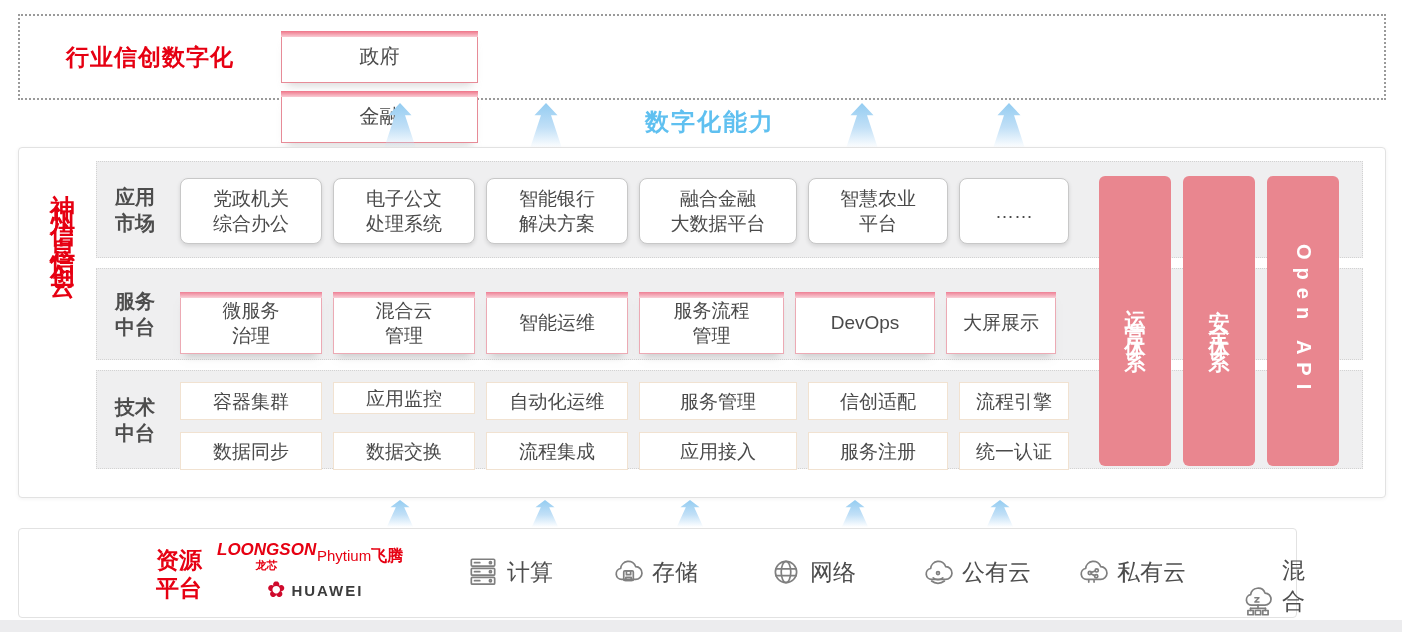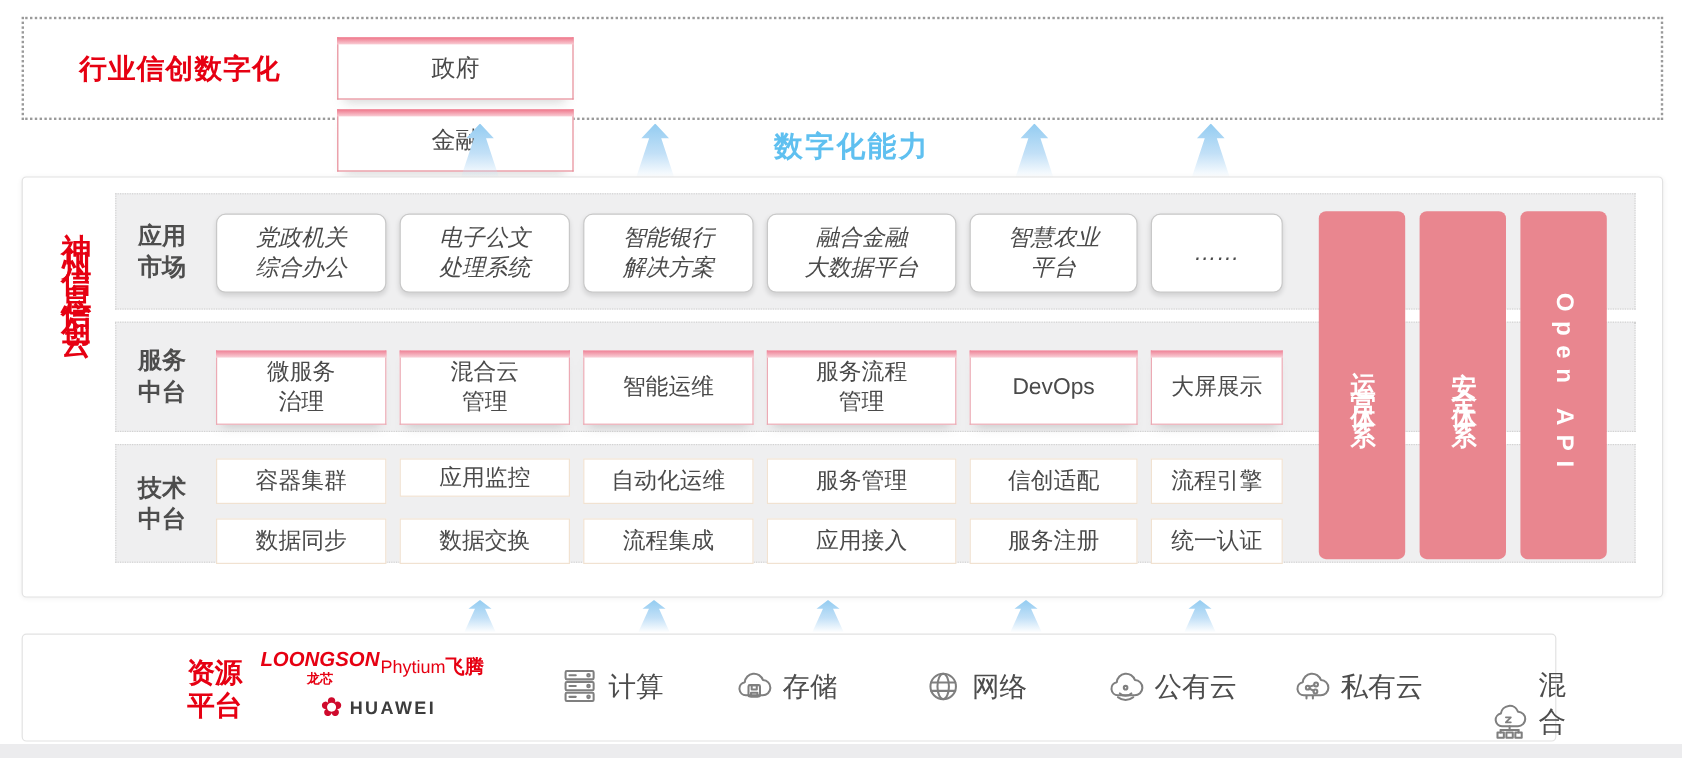--- a/index.html
+++ b/index.html
@@ -136,21 +136,21 @@
 <div class="capability-label">数字化能力</div>
 
 <div class="platform">
   <div class="platform-title">神州信息信创云</div>
   <div id="bands">
       <div class="band" style="top: 13px; height: 97px;">
         <div class="band-label">
           <div>应用</div>
           <div>市场</div>
         </div>
-        <div class="box-row" style="top: 16px; font-style: italic;">
+        <div class="box-row" style="top: 16px;">
           <div class="cell app-box" style="width: 142px; height: 66px;">
             <div>党政机关</div>
             <div>综合办公</div>
           </div>
           <div class="cell app-box" style="width: 142px; height: 66px;">
             <div>电子公文</div>
             <div>处理系统</div>
           </div>
           <div class="cell app-box" style="width: 142px; height: 66px;">
             <div>智能银行</div>
@@ -179,21 +179,21 @@
             <div>微服务</div>
             <div>治理</div>
           </div>
           <div class="cell svc-box" style="width: 142px; height: 62px;">
             <div>混合云</div>
             <div>管理</div>
           </div>
           <div class="cell svc-box" style="width: 142px; height: 62px; align-items: center;">
             <div>智能运维</div>
           </div>
-          <div class="cell svc-box" style="width: 158px; height: 62px;">
+          <div class="cell svc-box" style="width: 145px; height: 62px;">
             <div>服务流程</div>
             <div>管理</div>
           </div>
           <div class="cell svc-box" style="width: 140px; height: 62px;">
             <div>DevOps</div>
           </div>
           <div class="cell svc-box" style="width: 110px; height: 62px;">
             <div>大屏展示</div>
           </div>
         </div>

